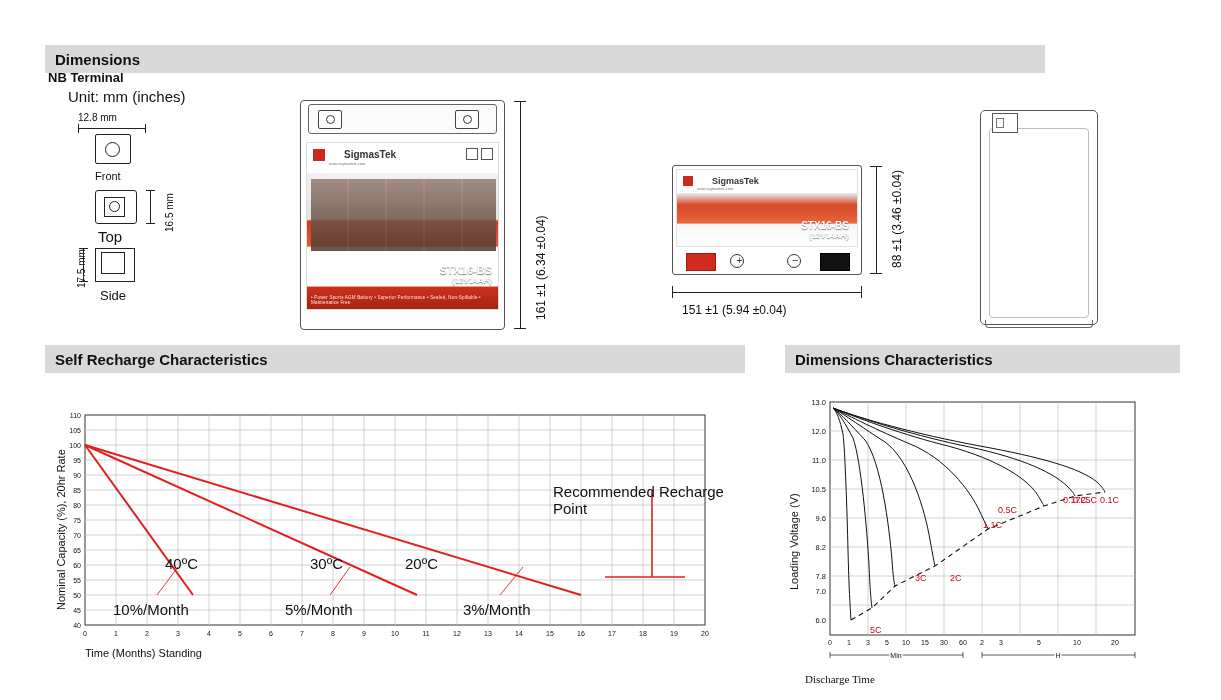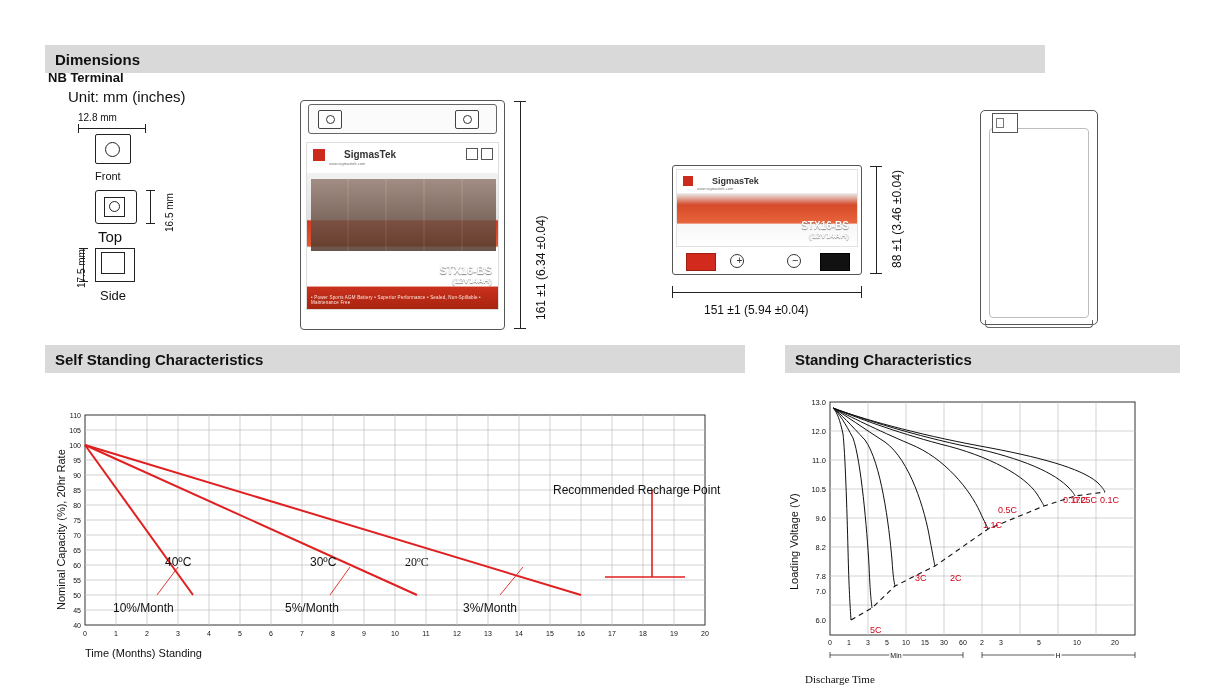--- a/index.html
+++ b/index.html
@@ -85,35 +85,35 @@
     position:absolute;left:980px;top:110px;width:118px;height:215px;
     border:1.5px solid #555;border-radius:5px;background:#fff;box-sizing:border-box;
   }
   #bat-top-inner{position:absolute;left:989px;top:128px;width:100px;height:190px;border:1px solid #bdbdbd;border-radius:4px;box-sizing:border-box;}
   #bat-top-term{position:absolute;left:992px;top:113px;width:26px;height:20px;border:1.5px solid #555;background:#fff;box-sizing:border-box;}
 
   
   .chart-wrap{position:absolute;}
   .axis-title{position:absolute;font-size:11px;color:#111;}
   .gridsvg{position:absolute;left:0;top:0;}
-  .note{position:absolute;font-size:12px;color:#111;text-align:center;}
+  .note{position:absolute;font-size:15px;color:#111;}
   .rednote{position:absolute;font-size:9px;color:#d0021b;}
   .vtext{position:absolute;font-size:11px;color:#111;transform:rotate(-90deg);transform-origin:0 0;white-space:nowrap;}
 </style>
 </head>
 <body>
 
 <div class="section-header" id="dimensions-header">
   <span>Dimensions</span>
 </div>
 <div class="section-header" id="selfdis-header">
-  <span>Self Standing Characteristics</span>
+  <span>Self Recharge Characteristics</span>
 </div>
 <div class="section-header" id="dis-header">
-  <span>Standing Characteristics</span>
+  <span>Dimensions Characteristics</span>
 </div>
 
 <div class="lbl bold" id="nb-title">NB Terminal</div>
 <div class="lbl" id="nb-unit">Unit: mm (inches)</div>
 
 <div class="lbl tiny" style="left:78px;top:112px;">12.8 mm</div>
 <div class="dimline" style="left:78px;top:128px;width:68px;height:1px;"></div>
 <div class="dimline" style="left:78px;top:124px;width:1px;height:9px;"></div>
 <div class="dimline" style="left:145px;top:124px;width:1px;height:9px;"></div>
 
@@ -188,21 +188,21 @@
 <div class="termblock-black" style="left:820px;top:253px;width:28px;height:16px;"></div>
 
 <div class="dimline" style="left:876px;top:166px;width:1px;height:108px;"></div>
 <div class="dimline" style="left:870px;top:166px;width:12px;height:1px;"></div>
 <div class="dimline" style="left:870px;top:273px;width:12px;height:1px;"></div>
 <div class="vtext" style="left:890px;top:268px;font-size:12px;">88 ±1 (3.46 ±0.04)</div>
 
 <div class="dimline" style="left:672px;top:292px;width:190px;height:1px;"></div>
 <div class="dimline" style="left:672px;top:286px;width:1px;height:12px;"></div>
 <div class="dimline" style="left:861px;top:286px;width:1px;height:12px;"></div>
-<div class="lbl" style="left:704px;top:303px;font-size:12px;">151 ±1 (5.94 ±0.04)</div>
+<div class="lbl" style="left:682px;top:303px;font-size:12px;">151 ±1 (5.94 ±0.04)</div>
 
 <div id="bat-top"></div>
 <div id="bat-top-inner"></div>
 <div id="bat-top-term"></div>
 <div style="position:absolute;left:996px;top:118px;width:8px;height:10px;border:1px solid #777;background:#fff;box-sizing:border-box;"></div>
 <div style="position:absolute;left:985px;top:320px;width:108px;height:8px;border:1.5px solid #666;border-top:none;border-radius:0 0 4px 4px;box-sizing:border-box;"></div>
 
 <div class="chart-wrap" id="selfdis-chart" style="left:45px;top:395px;width:700px;height:270px;">
   <svg width="700" height="270" class="gridsvg">
 
@@ -300,21 +300,21 @@
     </g>
 
     <g stroke="#e02020" stroke-width="0.9" fill="none">
       <line x1="112" y1="200" x2="133" y2="172"></line>
       <line x1="285" y1="200" x2="305" y2="172"></line>
       <line x1="455" y1="200" x2="478" y2="172"></line>
     </g>
   </svg>
   <div class="note" style="left:120px;top:160px;">40ºC</div>
   <div class="note" style="left:265px;top:160px;">30ºC</div>
-  <div class="note" style="left:360px;top:160px;font-family:Liberation Serif, serif;">20ºC</div>
+  <div class="note" style="left:360px;top:160px;">20ºC</div>
   <div class="note" style="left:68px;top:206px;">10%/Month</div>
   <div class="note" style="left:240px;top:206px;">5%/Month</div>
   <div class="note" style="left:418px;top:206px;">3%/Month</div>
   <div class="note" style="left:508px;top:88px;">Recommended Recharge Point</div>
   <div class="vtext" style="left:10px;top:215px;">Nominal Capacity (%), 20hr Rate</div>
   <div class="axis-title" style="left:40px;top:252px;">Time (Months) Standing</div>
 </div>
 
 <div class="chart-wrap" id="dis-chart" style="left:785px;top:390px;width:400px;height:290px;">
   <svg width="400" height="290" class="gridsvg">

